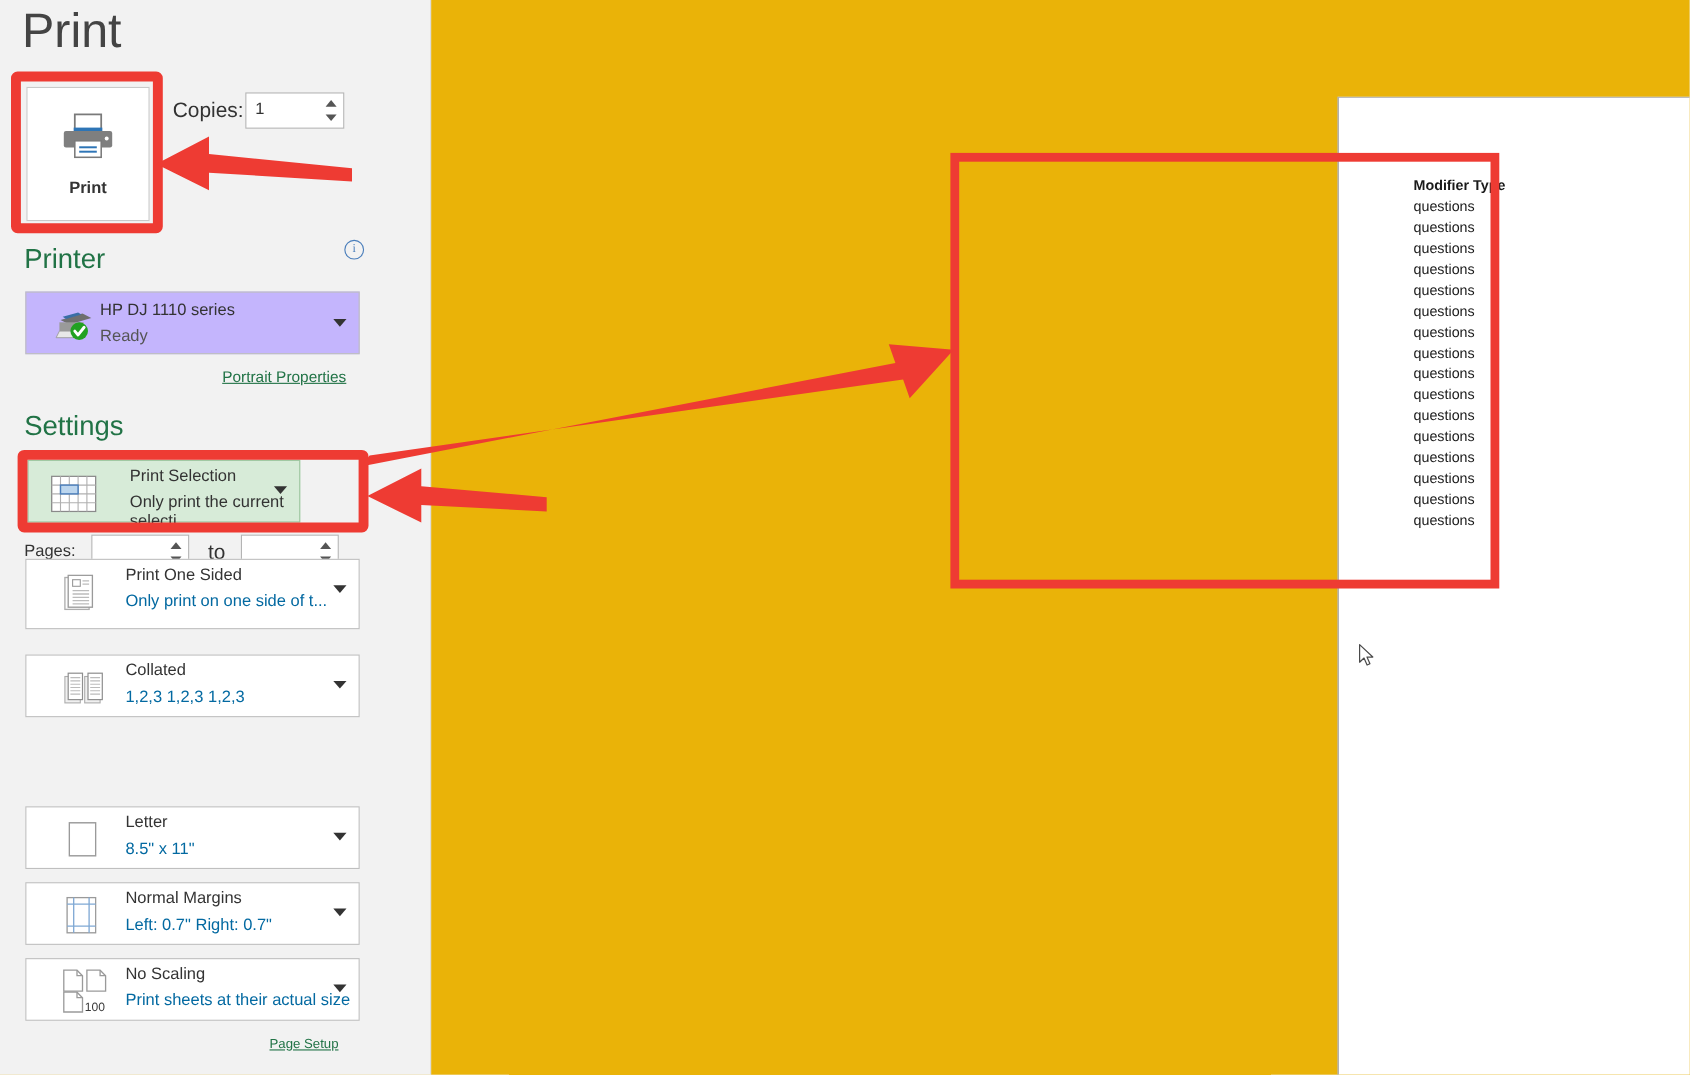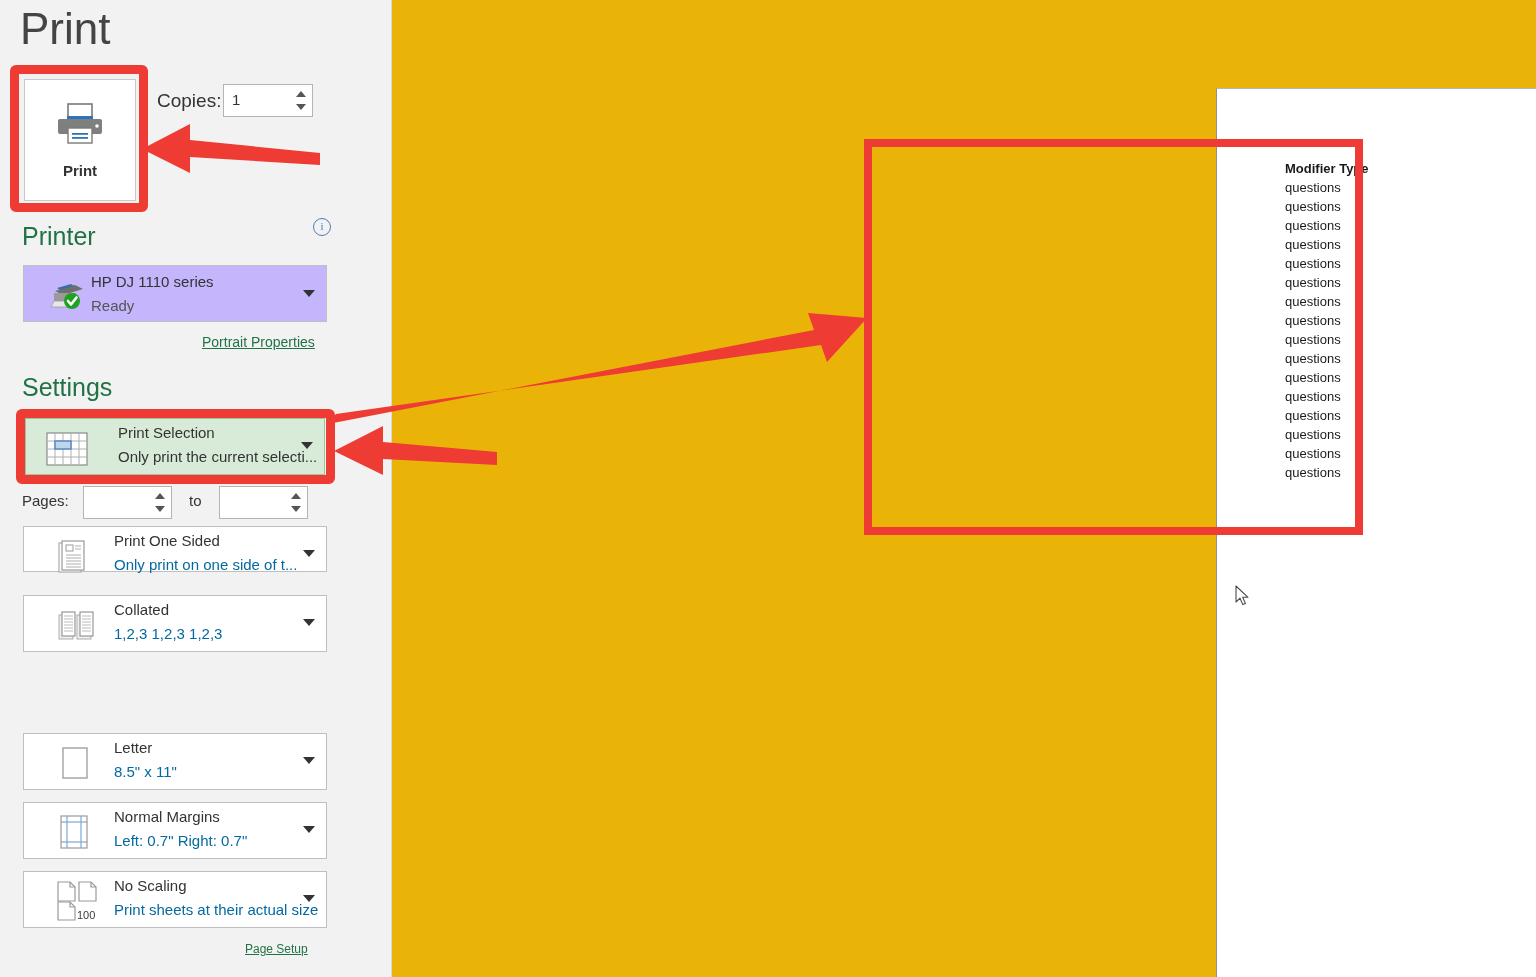--- a/index.html
+++ b/index.html
@@ -85,34 +85,34 @@
   
   .set-row{
     position:absolute;left:23px;width:304px;
     background:#fff;border:1px solid #bfbfbf;box-sizing:border-box;
   }
   .set-row .t1{position:absolute;left:90px;font-size:15px;color:#333;}
   .set-row .t2{position:absolute;left:90px;font-size:15px;color:#0369a1;}
   .set-row .ico{position:absolute;left:34px;}
 
   .sel-row{
-    position:absolute;left:25px;top:418px;width:300px;height:57px;
+    position:absolute;left:25px;top:418px;width:248px;height:57px;
     background:#d7ebd8;border:1px solid #9cc59e;box-sizing:border-box;
   }
   .sel-row .t1{position:absolute;left:92px;top:5px;font-size:15px;color:#333;}
   .sel-row .t2{position:absolute;left:92px;top:29px;font-size:15px;color:#333;}
 
   .pages-label{position:absolute;left:22px;top:492px;font-size:15px;color:#333;}
   .pages-box{
     position:absolute;top:486px;width:89px;height:33px;
     background:#fff;border:1px solid #b4b4b4;box-sizing:border-box;
   }
   #pages-from{left:83px;}
   #pages-to{left:219px;}
-  .to-label{position:absolute;left:189px;top:492px;font-size:15px;color:#333;}
+  .to-label{position:absolute;left:189px;top:492px;font-size:19px;color:#333;}
 
   .page-setup{
     position:absolute;left:245px;top:942px;font-size:12px;color:#217346;
     text-decoration:underline;
   }
 
   
   .preview-area{
     position:absolute;left:392px;top:0;right:0;bottom:0;background:#eab308;
   }
@@ -223,21 +223,21 @@
   </div>
   <div class="to-label">to</div>
   <div class="pages-box" id="pages-to">
     <span class="val" style="position:absolute;left:8px;top:6px;font-size:15px;color:#333;"></span>
     <span class="spin">
       <i class="up"></i>
       <i class="dn"></i>
     </span>
   </div>
 
-  <div class="set-row" style="top:526px;height:46px;">
+  <div class="set-row" style="top:508px;height:64px;">
     <span class="ico" style="top:13px;">
       <svg width="32" height="34" viewBox="0 0 32 34">
         <rect x="1" y="3" width="22" height="29" fill="#fdfdfd" stroke="#adadad" stroke-width="1.2"></rect>
         <rect x="4" y="1" width="22" height="29" fill="#ffffff" stroke="#9a9a9a" stroke-width="1.2"></rect>
         <rect x="8" y="5" width="7" height="6" fill="#fff" stroke="#9a9a9a" stroke-width="1"></rect>
         <g stroke="#bbb" stroke-width="1.2">
           <line x1="17" y1="6" x2="23" y2="6"></line>
             <line x1="17" y1="9" x2="23" y2="9"></line>
           <line x1="8" y1="15" x2="23" y2="15"></line>
             <line x1="8" y1="18" x2="23" y2="18"></line>

